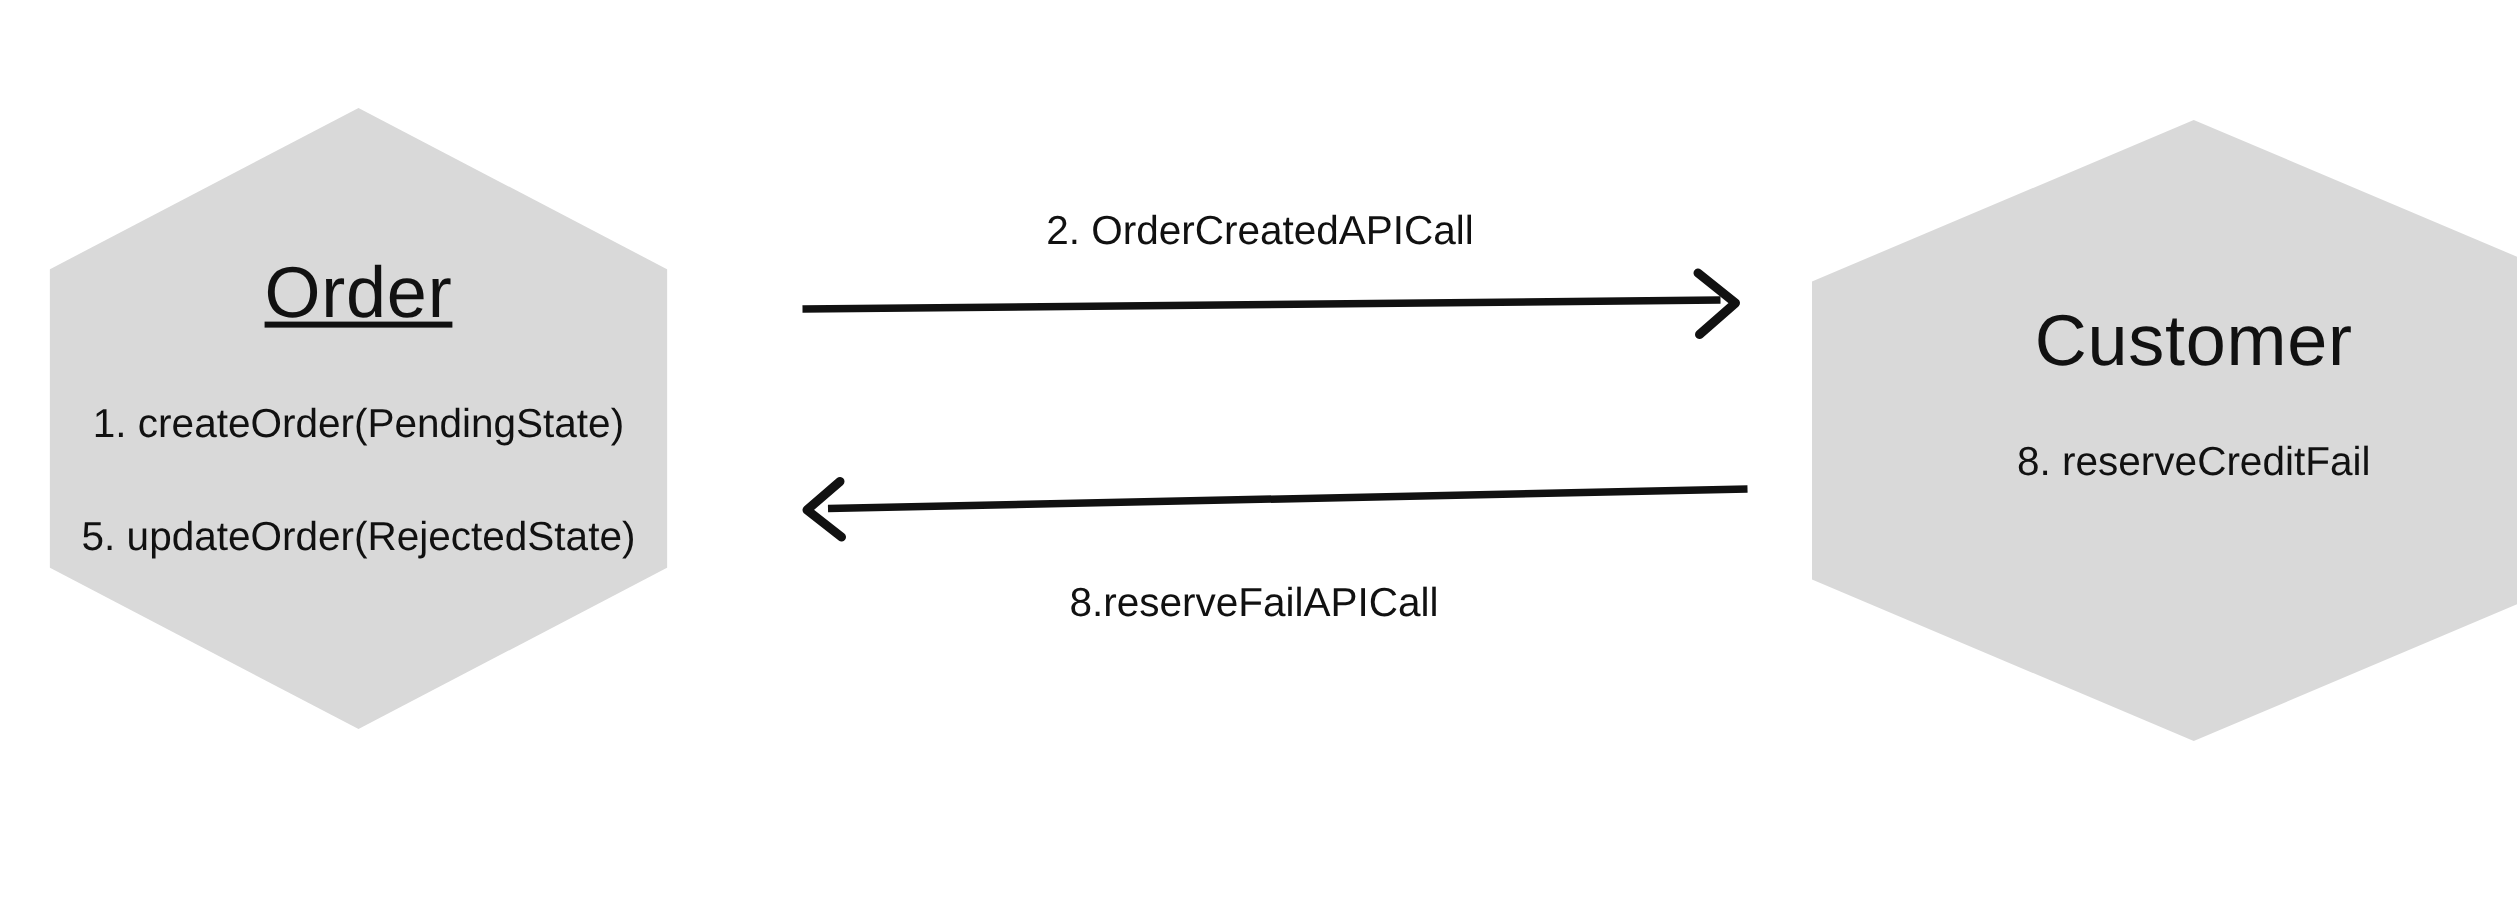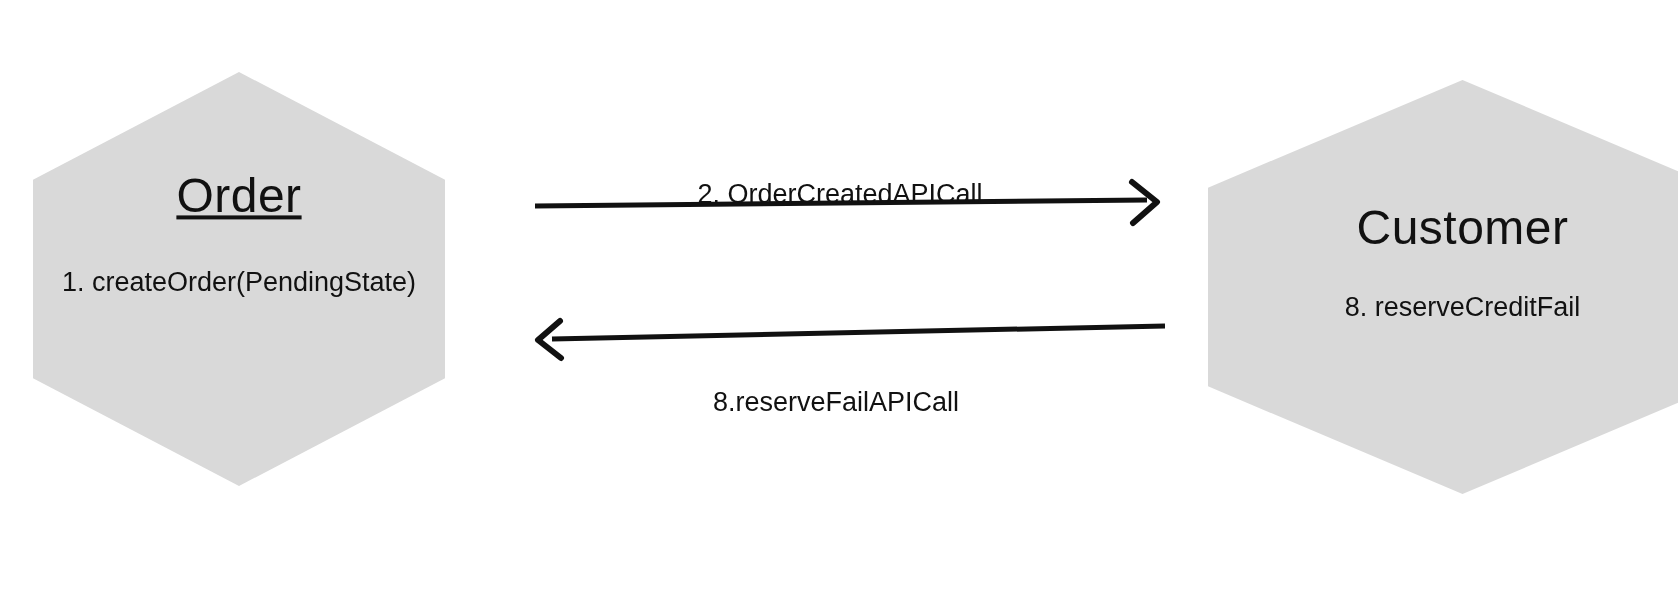--- a/index.html
+++ b/index.html
@@ -52,31 +52,32 @@
     height: 610px;
   }
   .arrow-layer line, .arrow-layer polyline {
     stroke: var(--arrow, #111111);
   }
   .msg-label {
     position: absolute;
     transform: translate(-50%, -50%);
     white-space: nowrap;
   }
-  .msg-label-2 { left: 840px; top: 154px; margin-top: 40px; }
+  .msg-label-2 { left: 840px; top: 154px; }
   .msg-label-4 { left: 836px; top: 402px; }
 </style>
 </head>
 <body>
 
 <div class="canvas" style="--bg: #ffffff; --hex-fill: #d9d9d9; --text: #111111; --arrow: #111111;">
 
   <div class="hexagon hex-order">
     <div class="hex-text hex-title">Order</div>
     <div class="hex-text hex-method method-0">1. createOrder(PendingState)</div>
+    <div class="hex-text hex-method method-1">5. updateOrder(RejectedState)</div>
   </div>
 
   <div class="hexagon hex-customer">
     <div class="hex-text hex-title">Customer</div>
     <div class="hex-text hex-method method-0">8. reserveCreditFail</div>
   </div>
 
   <svg class="arrow-layer" viewBox="0 0 1678 610">
     <g>
       <line x1="535" y1="206" x2="1147" y2="200" stroke-width="5"></line>

